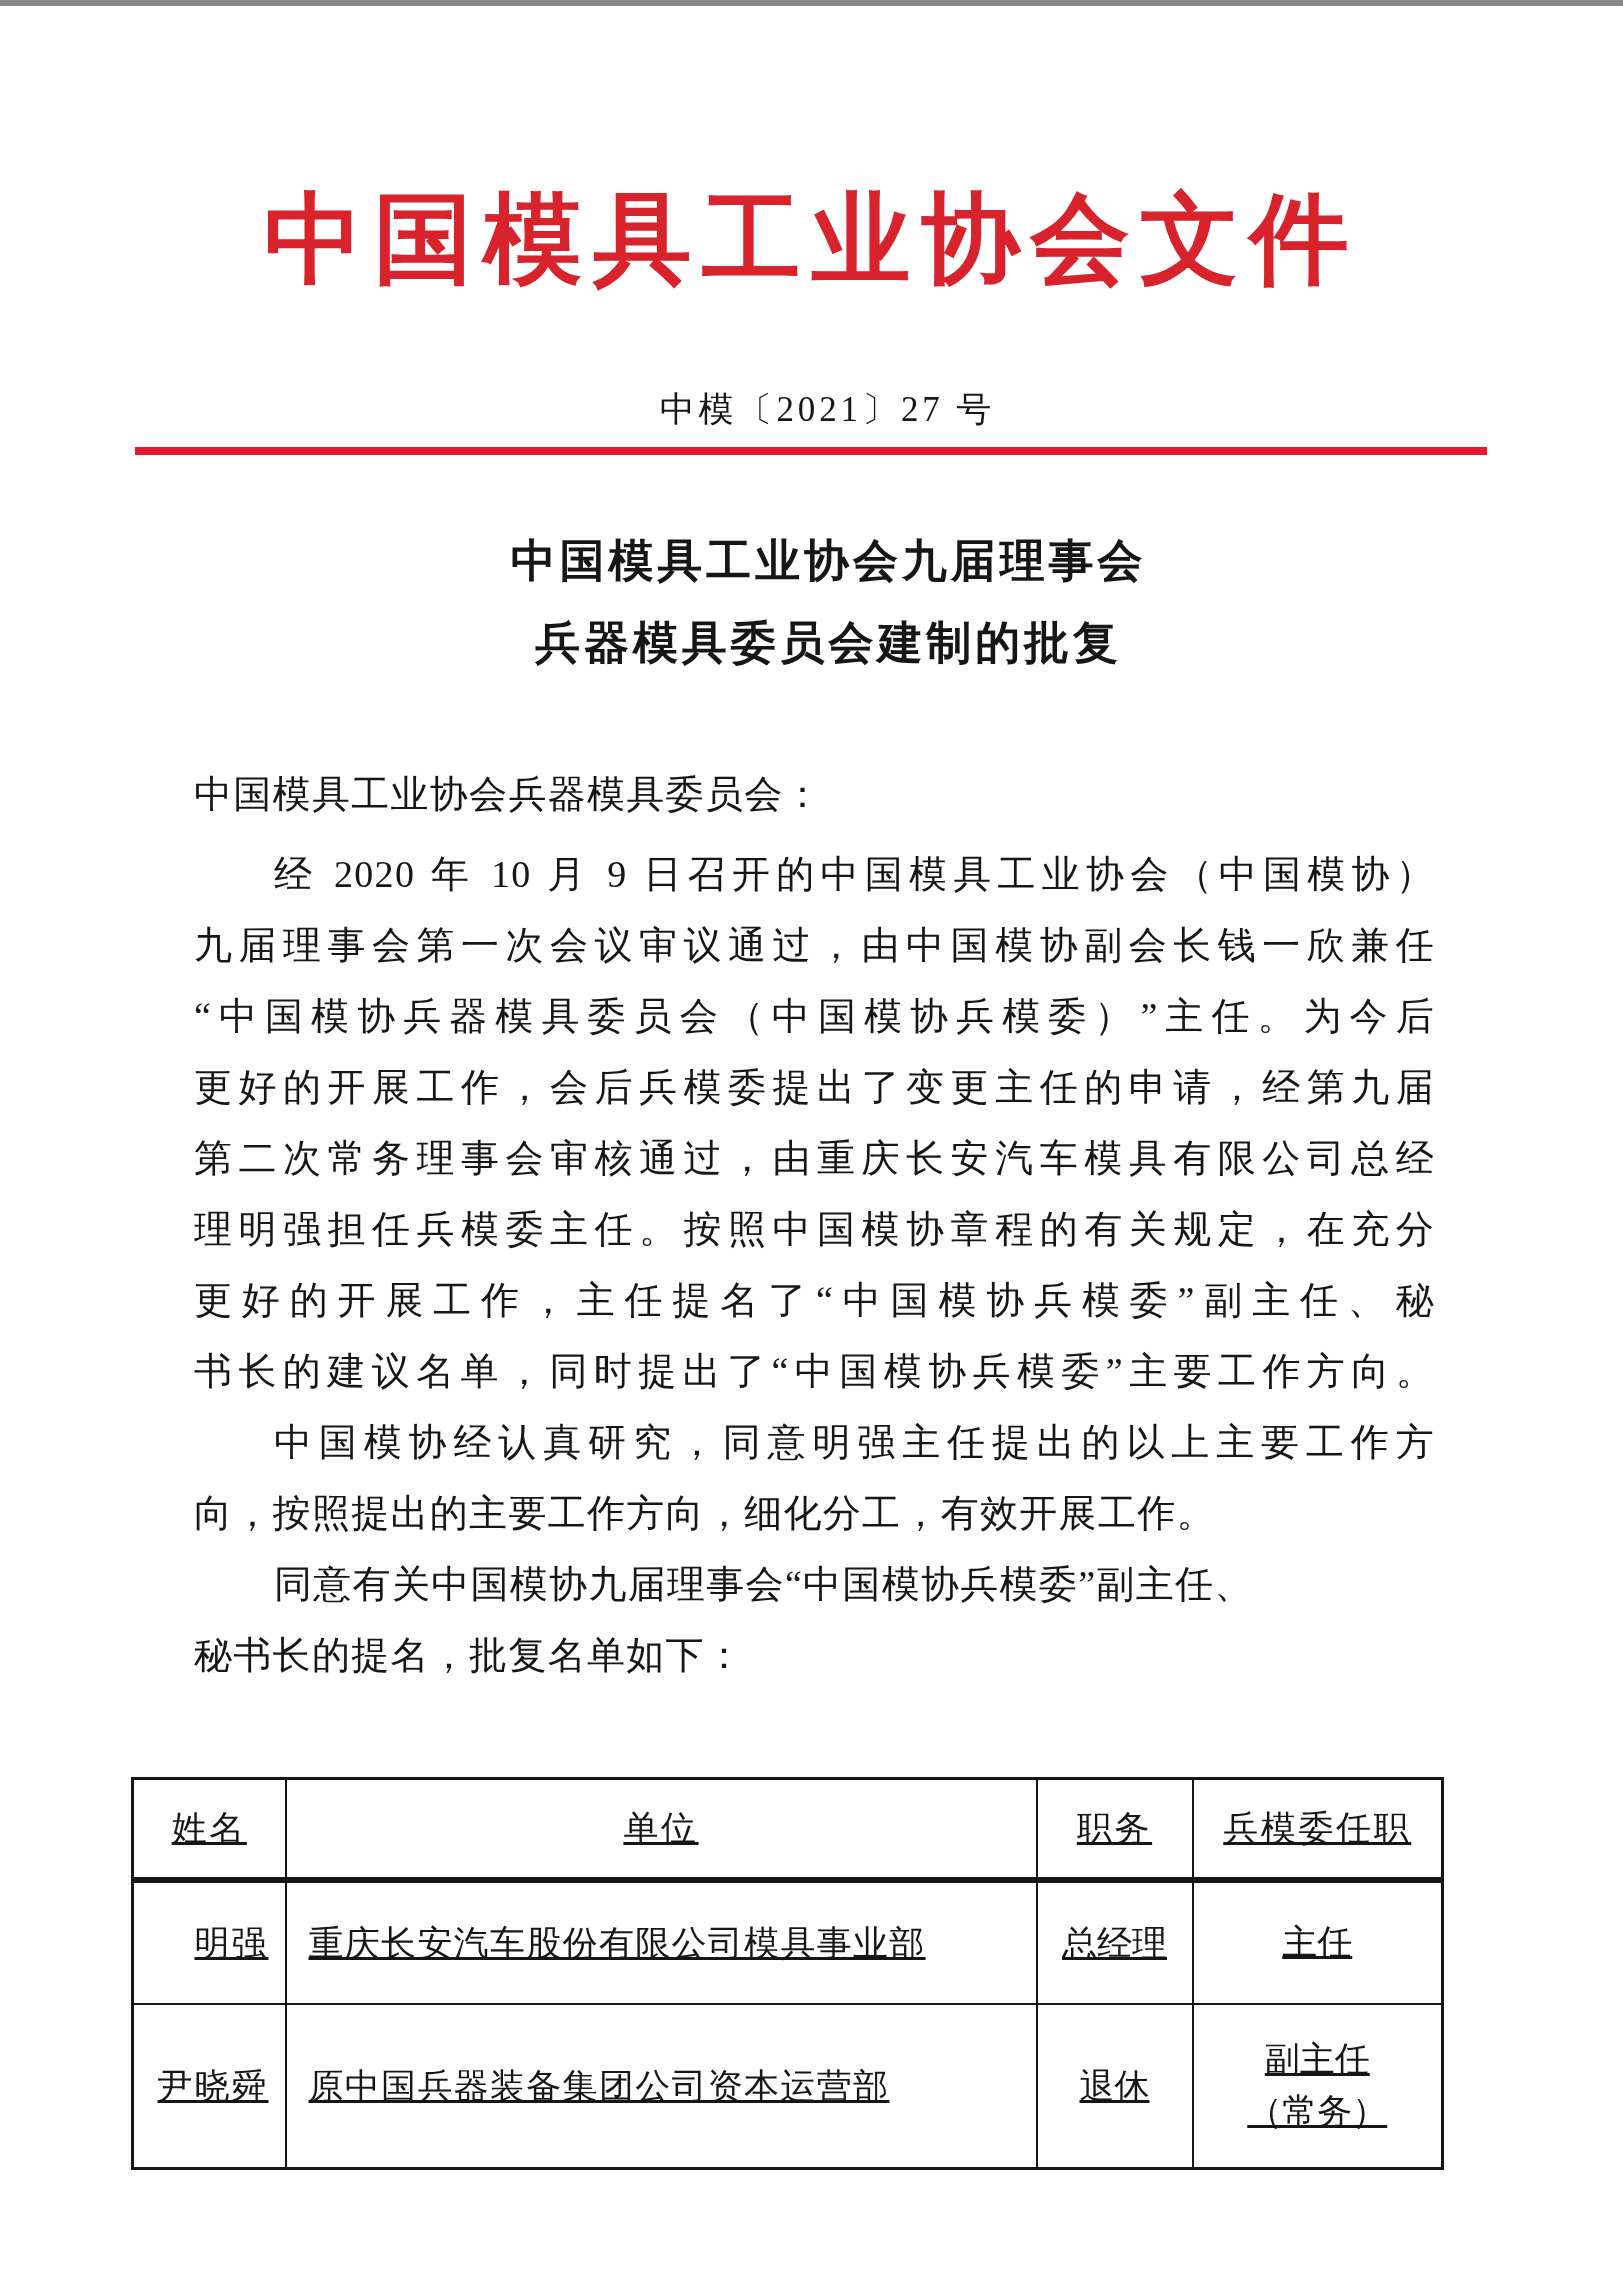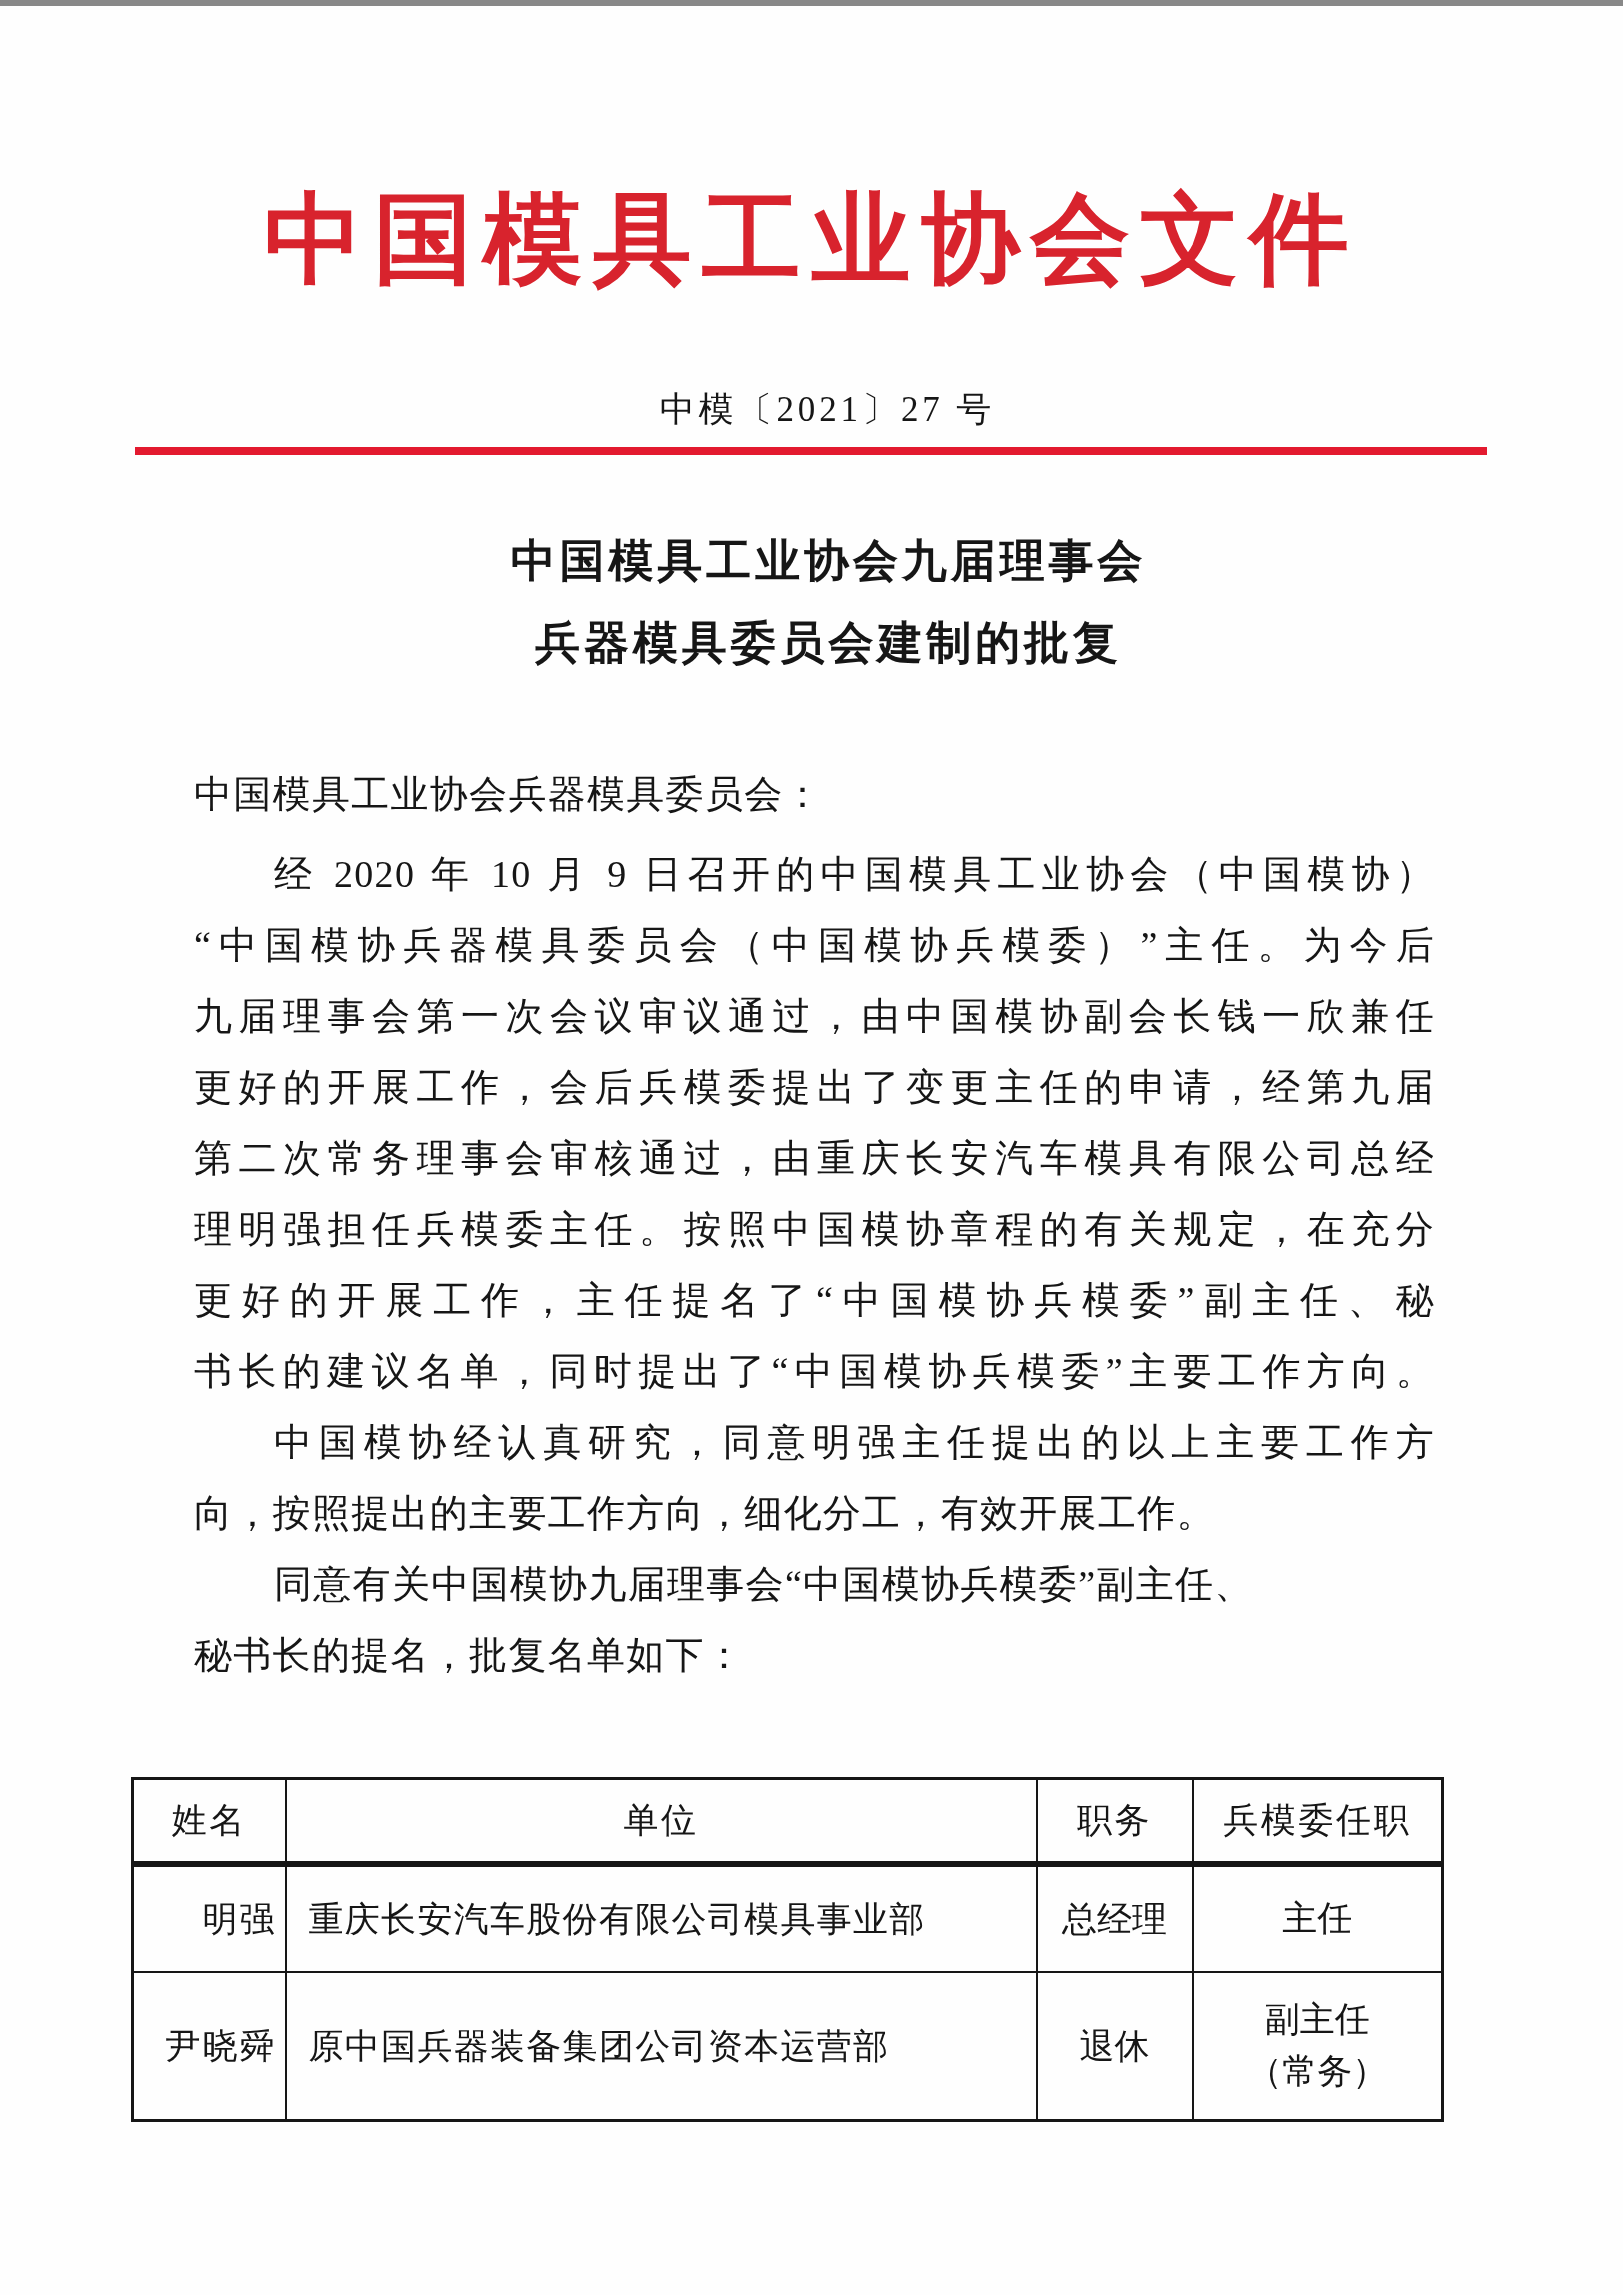--- a/index.html
+++ b/index.html
@@ -46,21 +46,21 @@
   .line.just { white-space:normal; text-align:justify; text-align-last:justify; }
   .line.indent { padding-left:80px; }
   .line:first-child { margin-bottom:9.2px; }
   .roster {
     position:absolute; top:1771px; left:131px;
     width:1309px;
     border-collapse:collapse; table-layout:fixed;
     font-size:35px; color:var(--ink,#161616);
     border:3.9px solid #161616;
   }
-  .roster th, .roster td { border:2.6px solid #161616; padding:8px; overflow:hidden; }
+  .roster th, .roster td { border:2.6px solid #161616; padding:16px; overflow:hidden;text-decoration:underline; }
   .roster thead th {
     height:65px; font-weight:normal; text-align:center;
     letter-spacing:2.6px; border-bottom:6.5px solid #161616;
   }
   .roster td { text-align:center; }
   .roster td.cell-name { text-align:right; padding-left:17px; letter-spacing:2px; }
   .roster td.cell-unit { text-align:left; padding-left:22px; letter-spacing:1.3px; }
   .roster td.cell-role { white-space:pre-line; line-height:52px; }
   .roster tbody tr:nth-child(1) td { height:88px; }
   .roster tbody tr:nth-child(2) td { height:130px; }
@@ -77,22 +77,22 @@
   <div class="red-rule"></div>
 
   <h1 class="doc-title">
     <div>中国模具工业协会九届理事会</div>
     <div>兵器模具委员会建制的批复</div>
   </h1>
 
   <div class="body-text">
       <div class="line">中国模具工业协会兵器模具委员会：</div>
       <div class="line indent just">经 2020 年 10 月 9 日召开的中国模具工业协会（中国模协）</div>
+      <div class="line just">九届理事会第一次会议审议通过，由中国模协副会长钱一欣兼任</div>
       <div class="line just">“中国模协兵器模具委员会（中国模协兵模委）”主任。为今后</div>
-      <div class="line just">九届理事会第一次会议审议通过，由中国模协副会长钱一欣兼任</div>
       <div class="line just">更好的开展工作，会后兵模委提出了变更主任的申请，经第九届</div>
       <div class="line just">第二次常务理事会审核通过，由重庆长安汽车模具有限公司总经</div>
       <div class="line just">理明强担任兵模委主任。按照中国模协章程的有关规定，在充分</div>
       <div class="line just">更好的开展工作，主任提名了“中国模协兵模委”副主任、秘</div>
       <div class="line just">书长的建议名单，同时提出了“中国模协兵模委”主要工作方向。</div>
       <div class="line indent just">中国模协经认真研究，同意明强主任提出的以上主要工作方</div>
       <div class="line">向，按照提出的主要工作方向，细化分工，有效开展工作。</div>
       <div class="line indent">同意有关中国模协九届理事会“中国模协兵模委”副主任、</div>
       <div class="line">秘书长的提名，批复名单如下：</div>
     </div>

